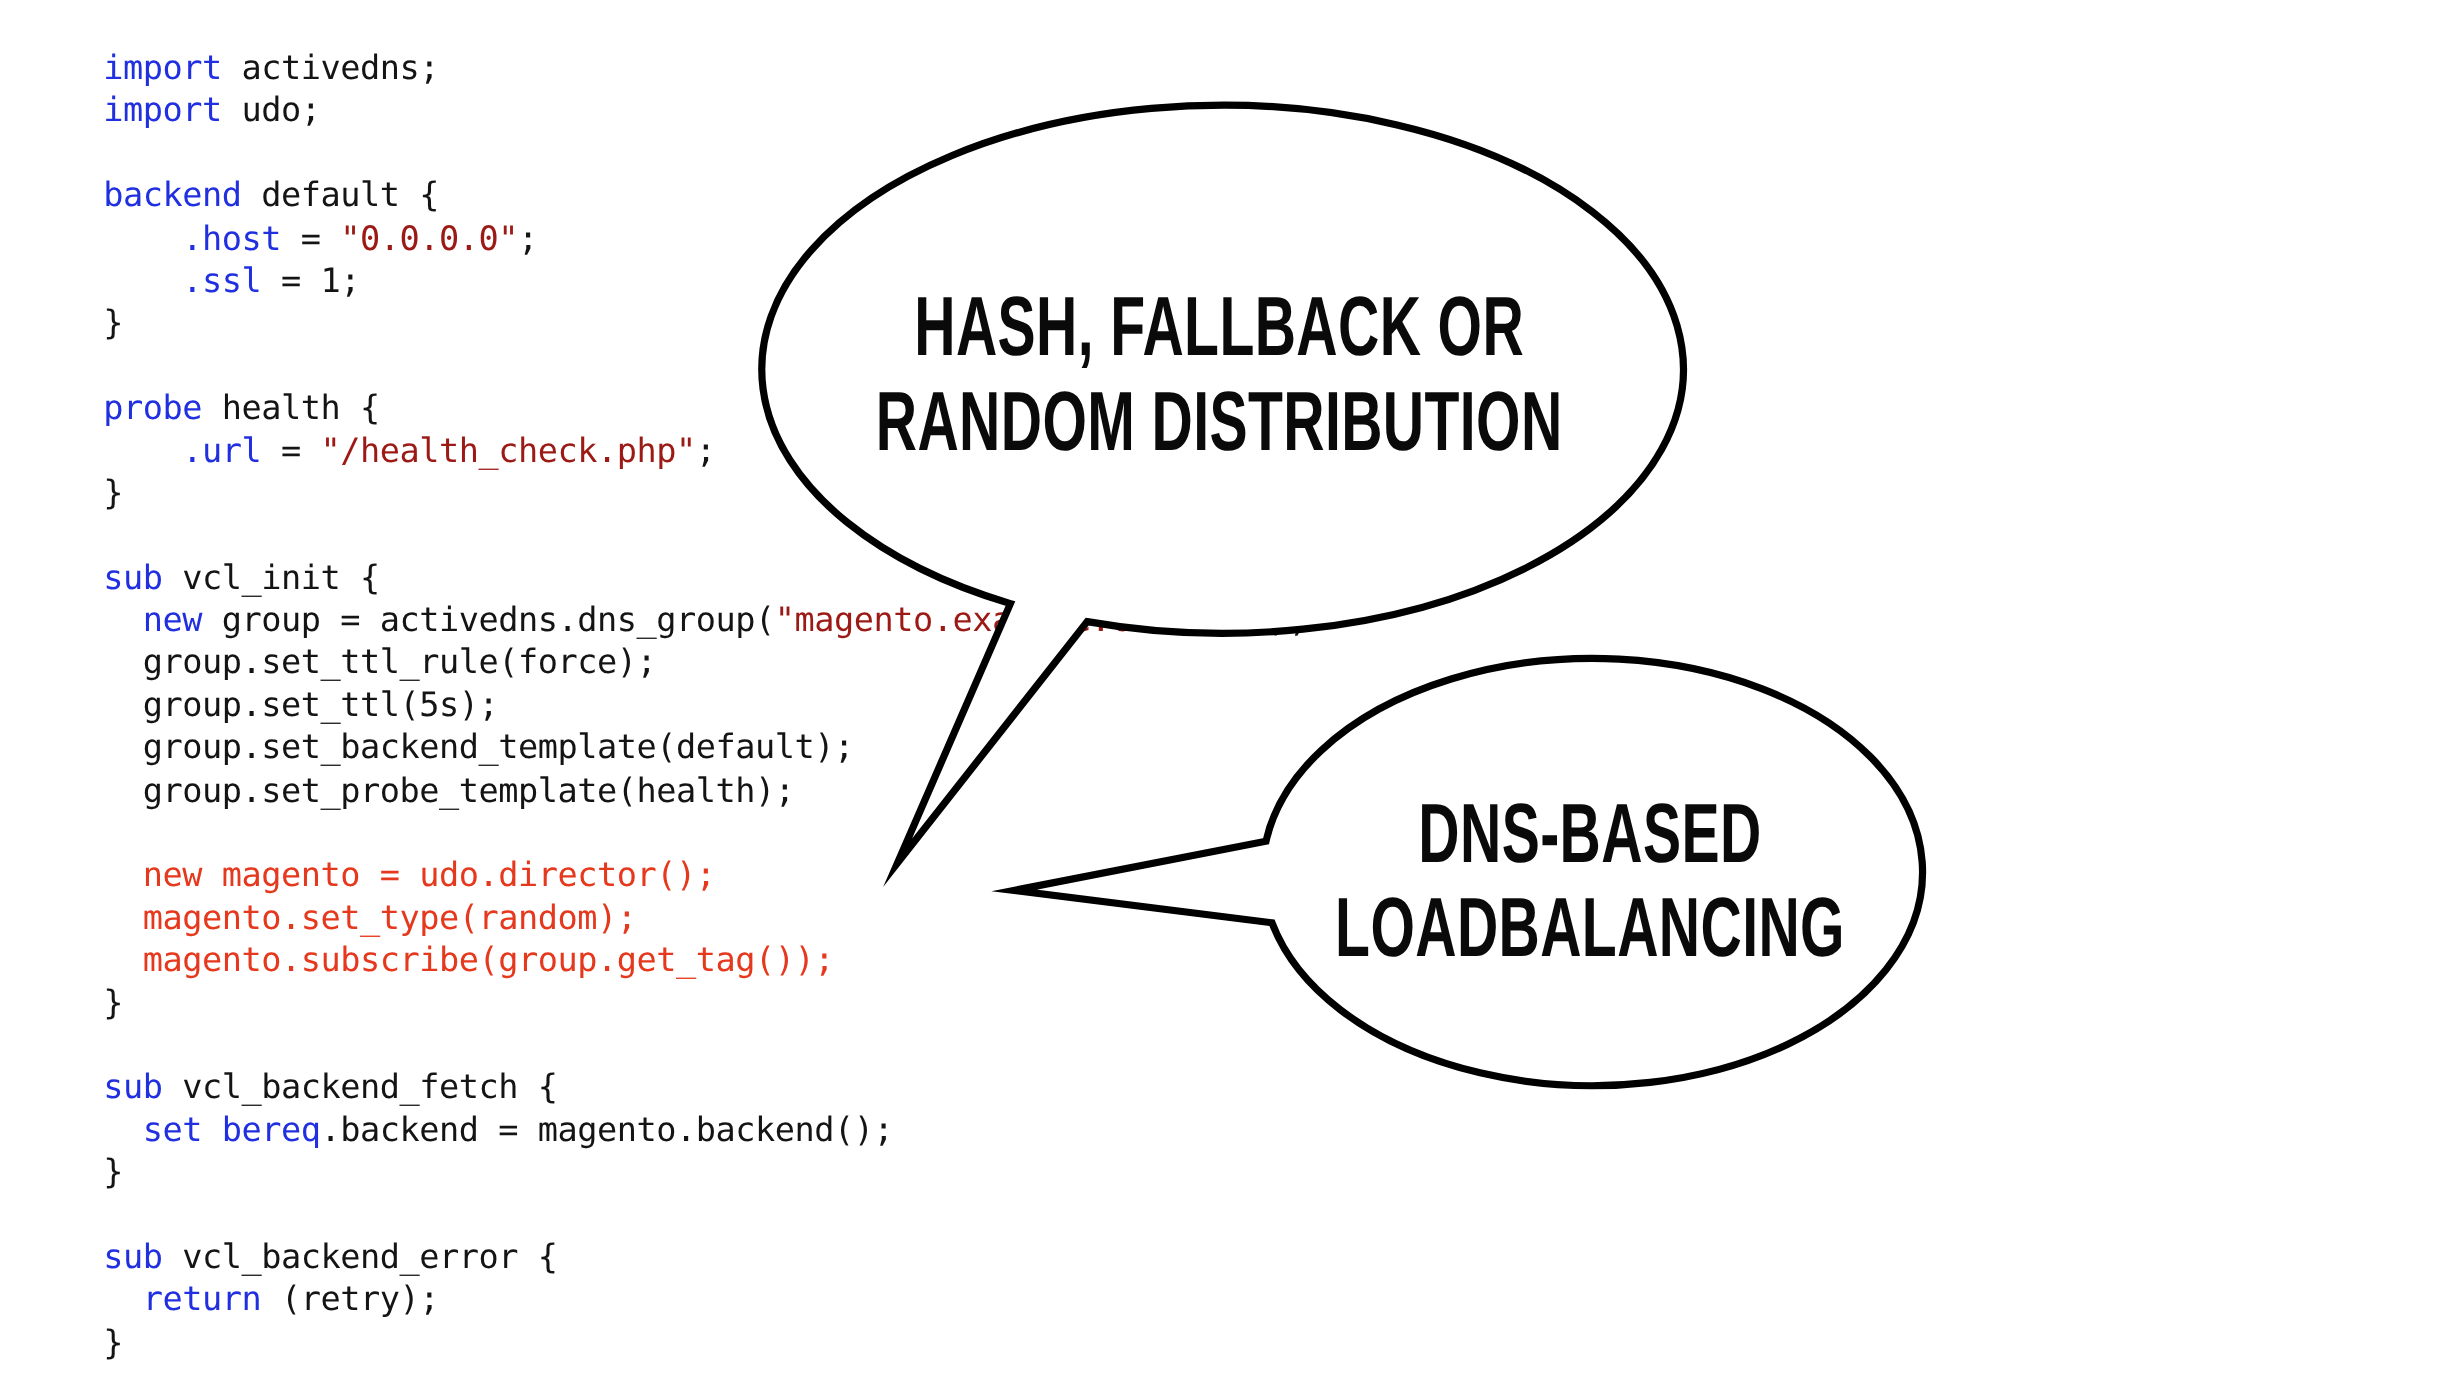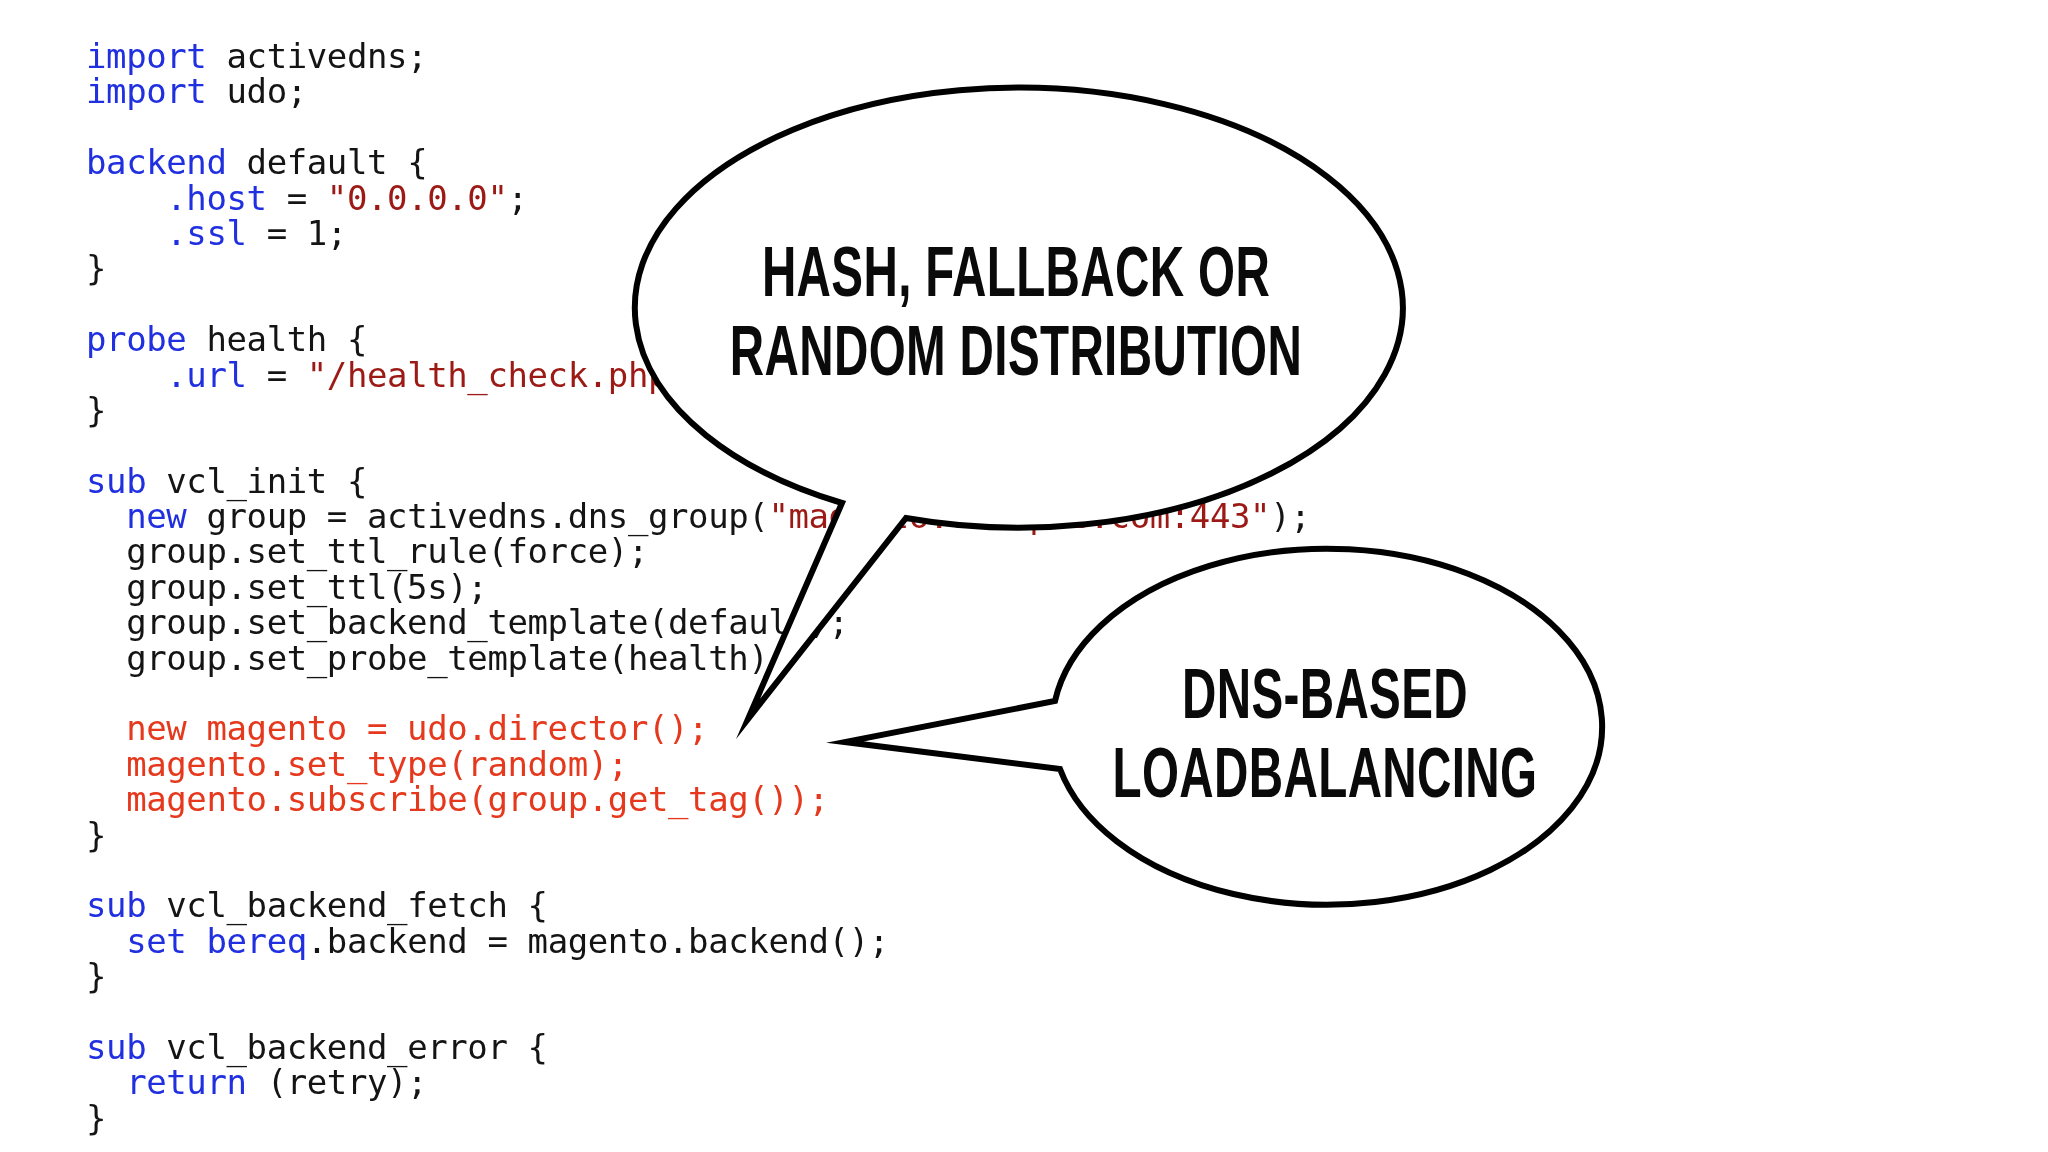--- a/index.html
+++ b/index.html
@@ -7,21 +7,21 @@
     --bubble-stroke:#000000; --bubble-fill:#ffffff; --bg:#ffffff;
   }
   html,body{margin:0;padding:0;background:var(--bg);}
   #slide{
     position:relative; width:2048px; height:1152px;
     background:var(--bg); overflow:hidden;
     font-family:"DejaVu Sans Mono", monospace;
   }
   #code{
     position:absolute; left:86px; top:39px;
-    font-size:34px; line-height:35.4px; letter-spacing:-0.4px;
+    font-size:28px; line-height:35.4px; letter-spacing:-0.4px;
     color:var(--txt); white-space:pre;
   }
   .code-line{height:35.4px;}
   .tok-keyword{color:var(--kw);}
   .tok-string{color:var(--str);}
   .tok-highlight{color:var(--hl);}
   .tok-plain{color:var(--txt);}
   #bubble-layer{
     position:absolute; left:0; top:0; width:2048px; height:1152px;
     pointer-events:none;

